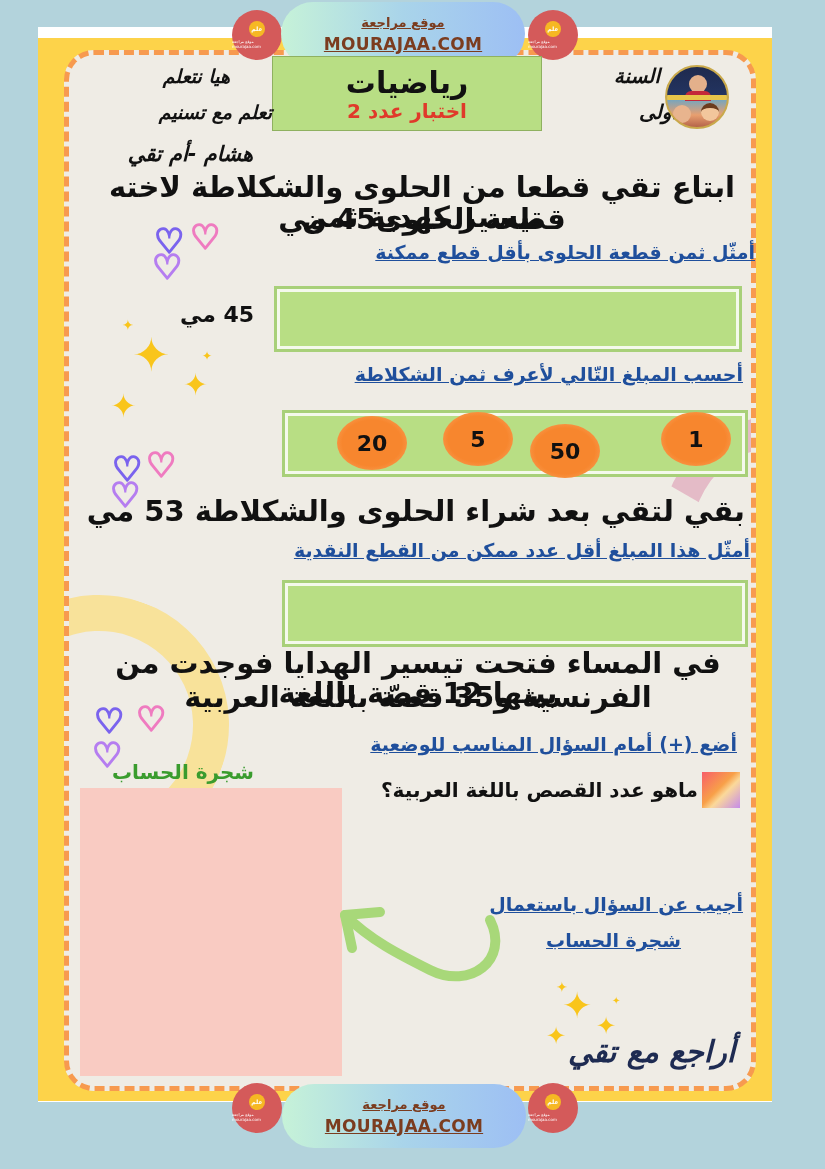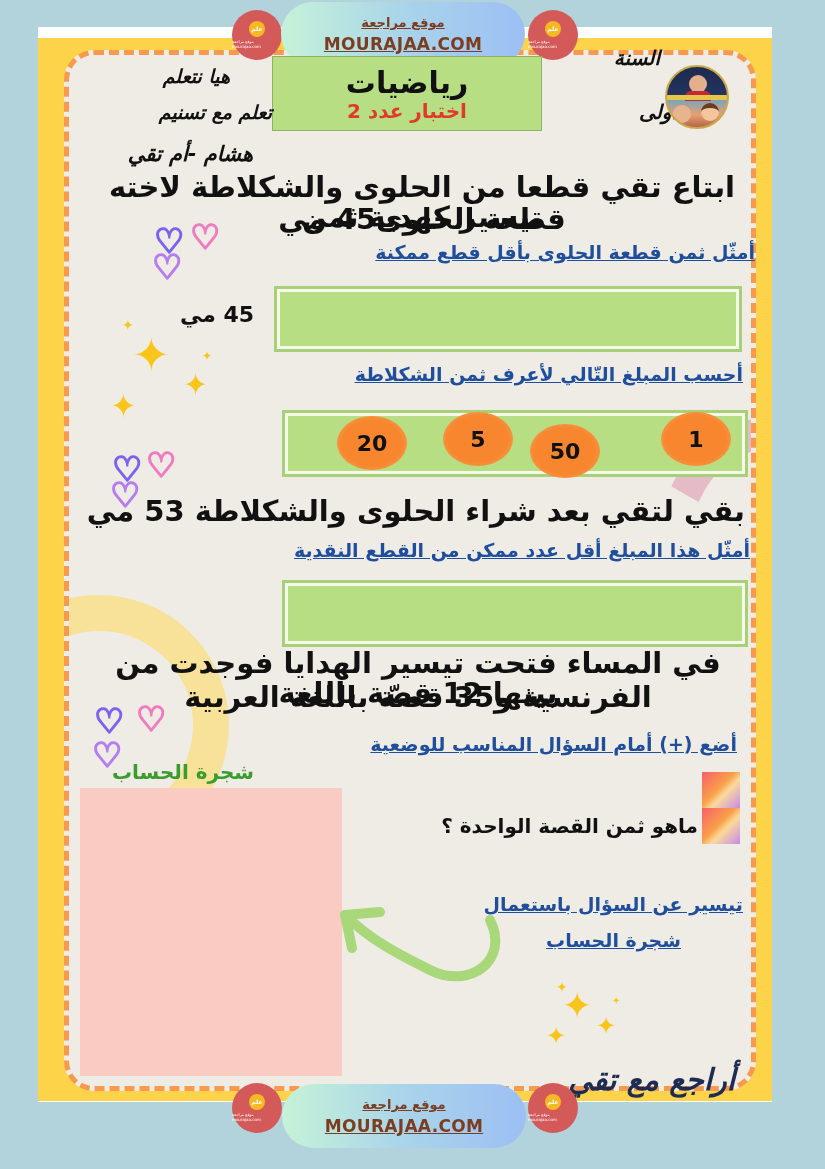--- a/index.html
+++ b/index.html
@@ -88,21 +88,21 @@
   .answer-amount { font-size: 22px; font-weight: bold; color: #111; direction: rtl; }
   .q-item { display: flex; align-items: center; justify-content: flex-end; gap: 0; height: 36px; }
   .q-text { font-size: 20px; font-weight: bold; color: #111; direction: rtl; }
   .checkbox {
     width: 38px; height: 36px;
     background: linear-gradient(135deg, #f75e6a 0%, #f8a049 45%, #fbd99a 60%, #c58bea 100%);
     margin-left: 4px; flex: none;
   }
   .pink-panel { left: 80px; top: 788px; width: 262px; height: 288px; background: #f9cbc2; }
   .tree-label { font-size: 20px; font-weight: bold; color: #3a9c2e; direction: rtl; }
-  .signature { font-size: 30px; font-weight: bold; font-style: italic; color: #1e2b52; direction: rtl; margin-top: 28px; }
+  .signature { font-size: 30px; font-weight: bold; font-style: italic; color: #1e2b52; direction: rtl; }
   .heart { position: absolute; font-size: 34px; line-height: 34px; -webkit-text-stroke: 0; }
   .sparkle { position: absolute; color: #f9c51b; line-height: 1; }
 </style>
 </head>
 <body>
 
 <div class="abs page-white"></div>
 <div class="abs page-yellow"></div>
 <div class="abs page-inner">
   <div class="abs swoosh-pink"></div>
@@ -119,21 +119,21 @@
 </div>
 <div class="abs logo-badge" style="left:528px;top:10px;">
   <div class="dot">علم</div>
   <div class="txt">موقع مراجعة mourajaa.com</div>
 </div>
 
 <div class="abs title-box">
   <div class="title-main">رياضيات</div>
   <div class="title-sub">اختبار عدد 2</div>
 </div>
-<div class="abs hdr-text" style="right:165px;top:44px;">السنة</div>
+<div class="abs hdr-text" style="right:165px;top:62px;">السنة</div>
 <div class="abs hdr-text" style="right:148px;top:98px;">أولى</div>
 <div class="abs avatar">
   <div class="face"></div>
     <div class="shirt"></div>
     <div class="strip"></div>
   <div class="kid1"></div>
     <div class="kid2"></div>
 </div>
 <div class="abs hdr-text" style="right:595px;top:62px;font-size:19px;">هيا نتعلم</div>
 <div class="abs hdr-text" style="right:553px;top:98px;font-size:19px;">تعلم مع تسنيم</div>
@@ -158,29 +158,26 @@
 
 <div class="abs para" style="left:80px;width:676px;top:648px;">في المساء فتحت تيسير الهدايا فوجدت من بينها 12 قصّة باللغة</div>
 <div class="abs para" style="left:80px;width:676px;top:682px;">الفرنسية و35 قصة باللغة العربية</div>
 <div class="abs instr" style="right:88px;top:730px;">أضع (+) أمام السؤال المناسب للوضعية</div>
 
 <div class="abs tree-label" style="left:112px;top:760px;">شجرة الحساب</div>
 <div class="abs pink-panel"></div>
 
 <div class="abs" style="right:85px;top:772px;width:440px;">
   <div class="q-item">
+    <span class="q-text">ماهو عدد القصص باللغة العربية؟</span>
     <span class="checkbox"></span>
   </div>
-  <div class="q-item">
-    <span class="q-text">ماهو ثمن القصة الواحدة ؟</span>
-    <span class="checkbox"></span>
-  </div>
-</div>
-
-<div class="abs instr" style="right:82px;top:890px;">تيسير عن السؤال باستعمال</div>
+</div>
+
+<div class="abs instr" style="right:82px;top:890px;">أجيب عن السؤال باستعمال</div>
 <div class="abs instr" style="right:144px;top:926px;">شجرة الحساب</div>
 
 <svg class="abs" style="left:330px;top:900px;" width="180" height="90" viewBox="0 0 180 90">
   <path d="M160 20 C 180 60, 140 90, 100 70 C 70 55, 40 40, 15 15" fill="none" stroke="#a8d879" stroke-width="10" stroke-linecap="round"></path>
   <path d="M15 15 L 50 12 M15 15 L 22 48" fill="none" stroke="#a8d879" stroke-width="10" stroke-linecap="round"></path>
 </svg>
 
 <div class="abs signature" style="right:90px;top:1034px;">أراجع مع تقي</div>
 
 <span class="heart" style="left:154px;top:224px;color:transparent;-webkit-text-stroke:2px #7a63ee;">♡</span>

